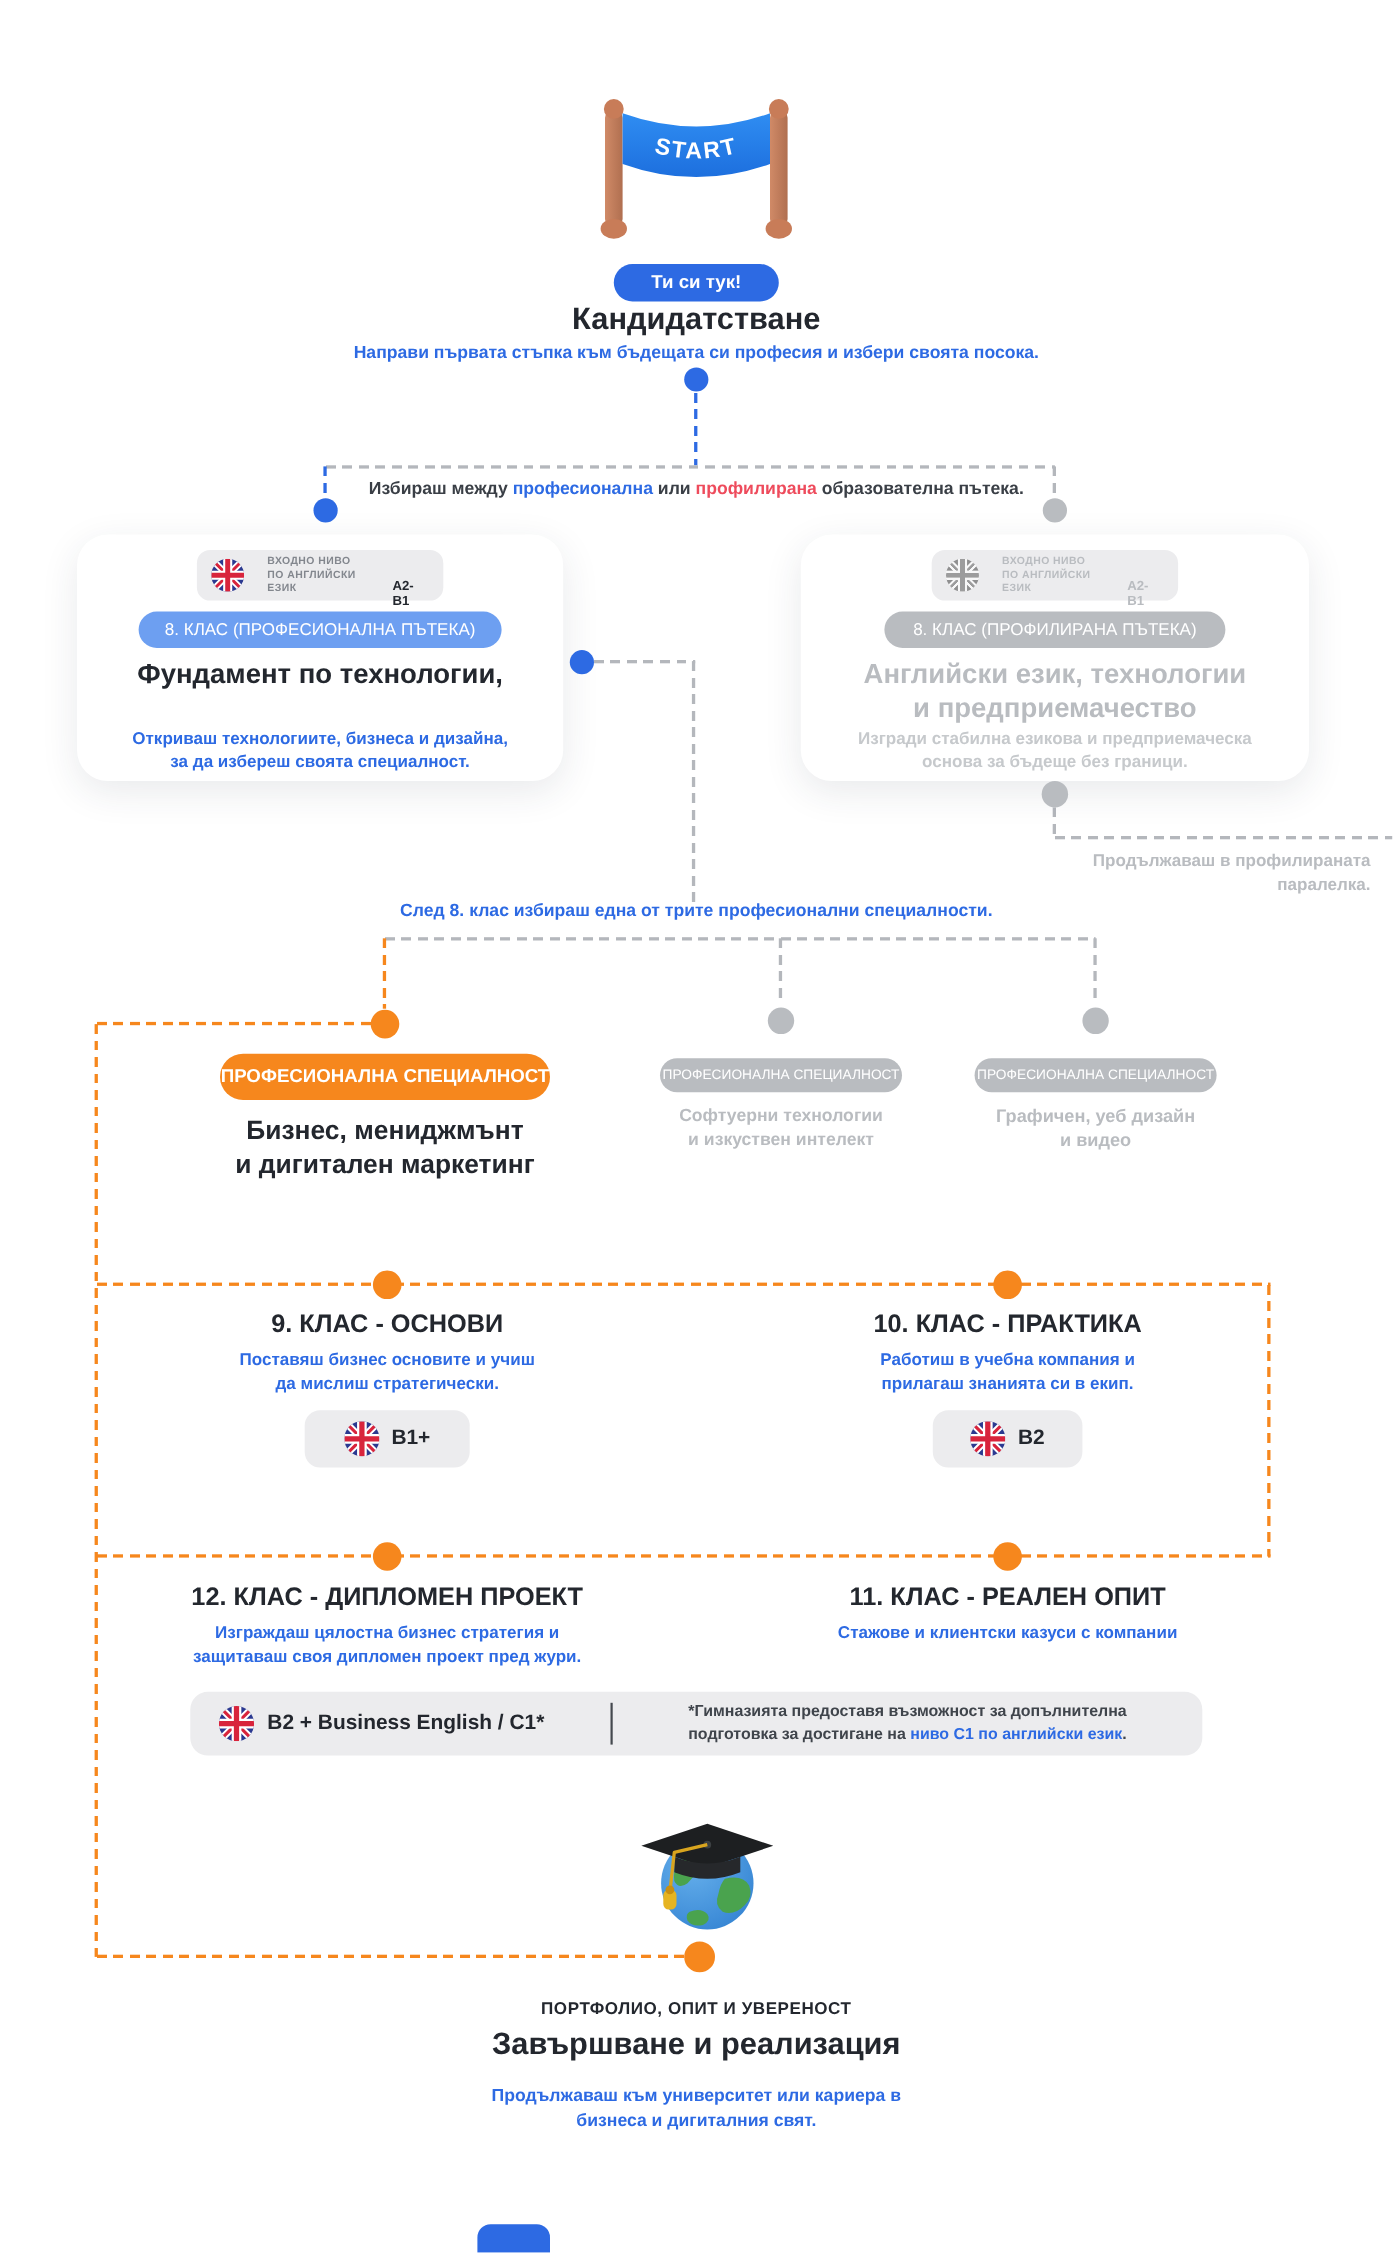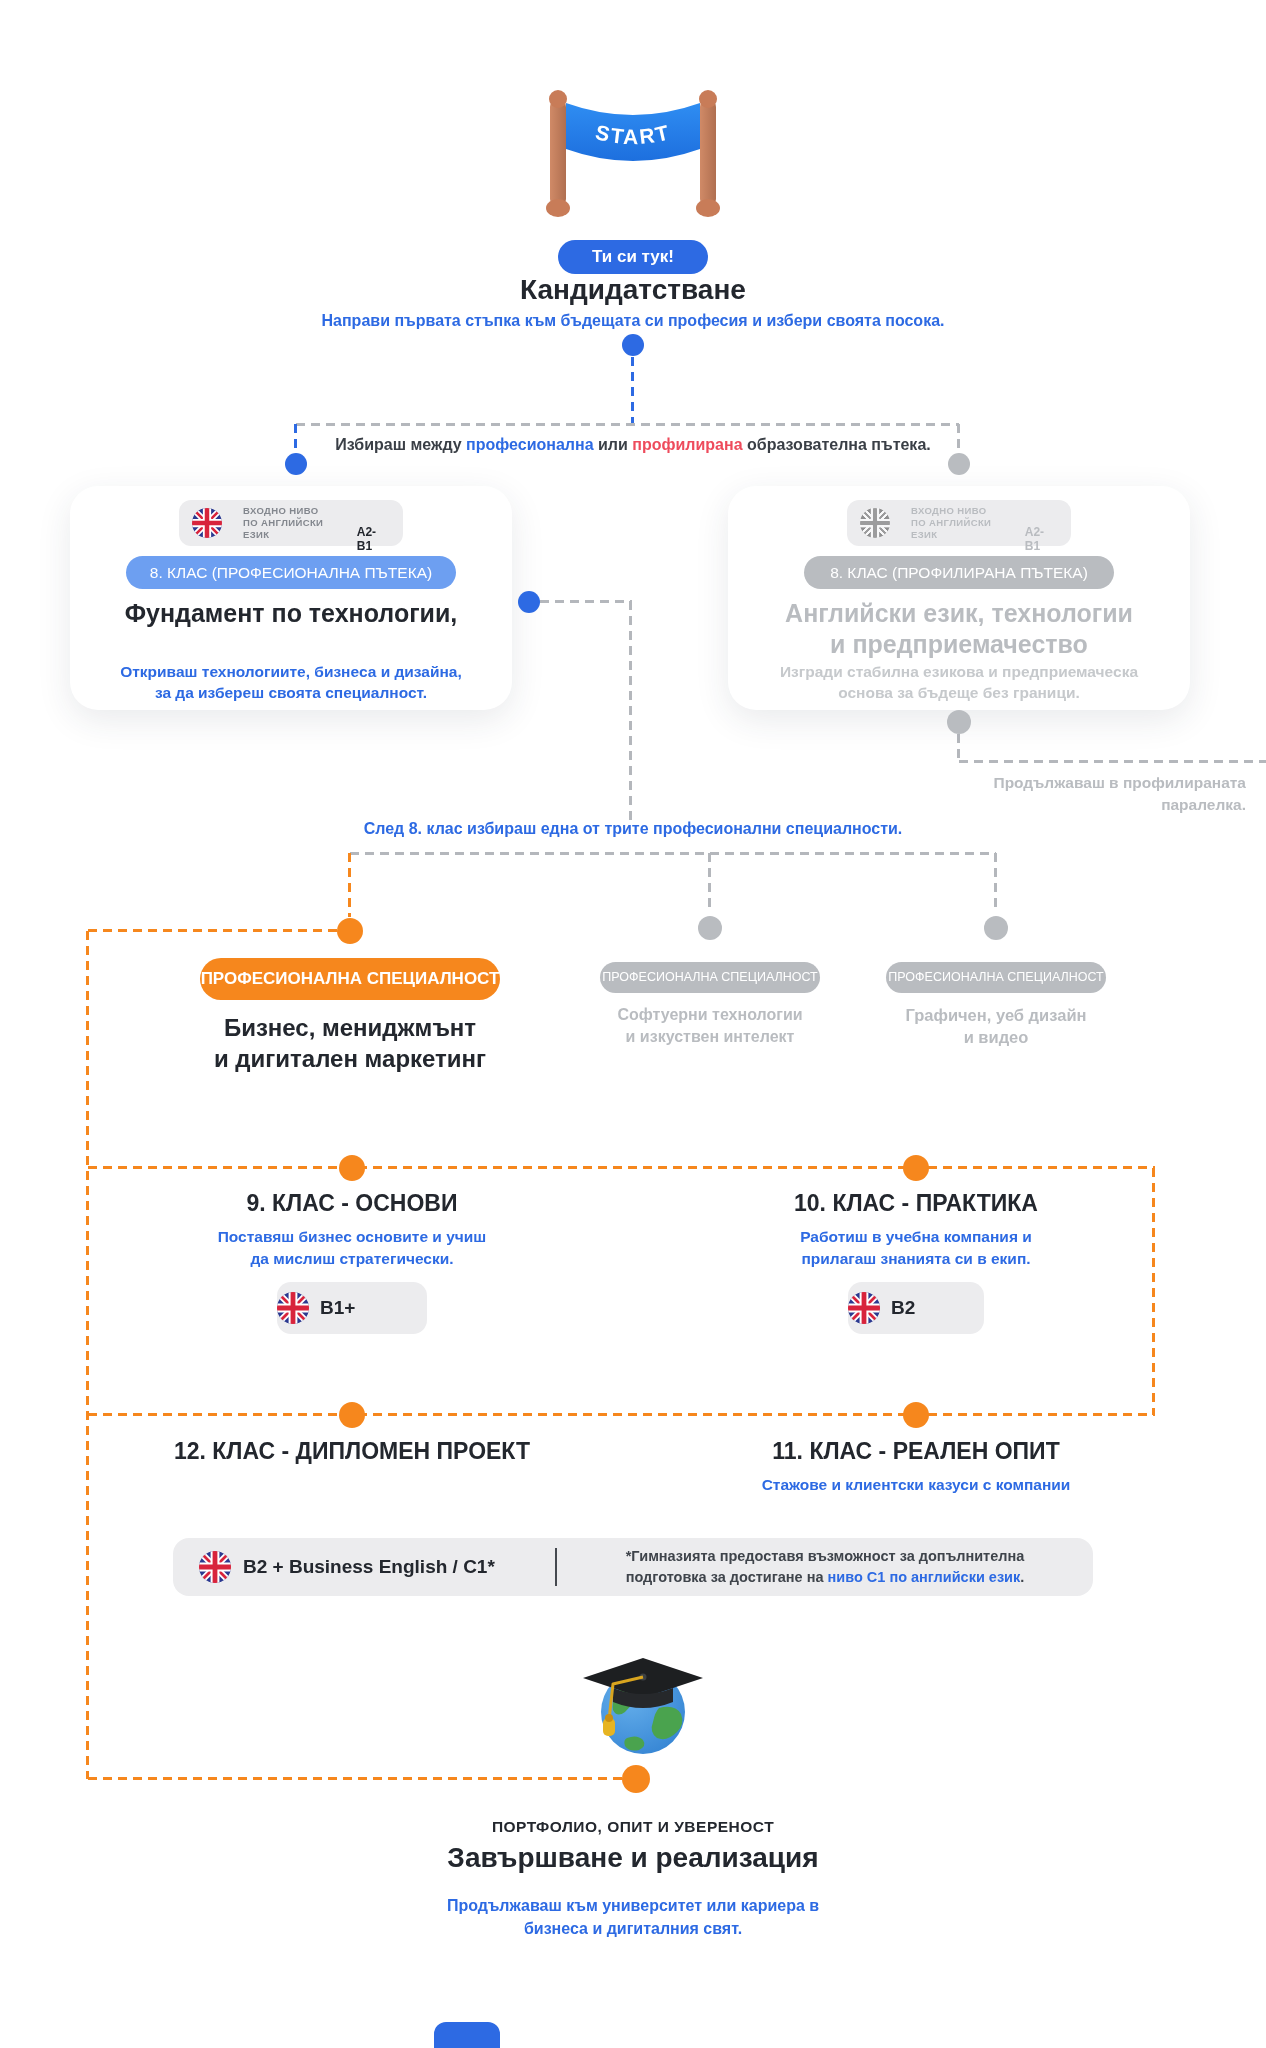--- a/index.html
+++ b/index.html
@@ -28,21 +28,21 @@
   .entry-badge .lines span{font-size:9.5px;font-weight:bold;color:#83878e;letter-spacing:.4px;margin-left:12px;}
   .entry-badge .lvl{margin-left:auto;font-size:12px;font-weight:700;color:#23272e;margin-top:32px;}
   .pill{position:absolute;border-radius:999px;color:#fff;font-weight:normal;text-align:center;}
   .flag{display:inline-block;flex:none;}
   .flag svg{display:block;}
   .gray-ui .flag{filter:grayscale(1) brightness(1.35) opacity(.6);}
   .gray-ui .entry-badge .lines span,.gray-ui .entry-badge .lvl{color:#b9bcc0;}
   .title-dark{color:#23272e;font-weight:800;}
   .txt-blue{color:#2d6ae3;font-weight:600;}
   .txt-gray{color:#b9bcc0;font-weight:600;}
-  .lvl-badge{position:absolute;display:flex;align-items:center;gap:11px;background:#ececee;border-radius:14px;}
+  .lvl-badge{position:absolute;display:flex;align-items:center;justify-content:center;gap:11px;background:#ececee;border-radius:14px;}
   .lvl-badge .lvl{font-size:19px;font-weight:800;color:#23272e;white-space:nowrap;}
   .note-badge{position:absolute;display:flex;align-items:center;background:#ececee;border-radius:16px;box-sizing:border-box;}
   .cutoff{position:absolute;background:#2d6ae3;border-radius:12px 12px 0 0;}
 </style>
 </head>
 <body>
 
 <svg width="0" height="0" style="position:absolute">
   <defs>
     <clipPath id="flagClip">
@@ -207,20 +207,24 @@
   <div class="lvl-badge" style="left:848px;top:1282px;width:136px;height:52px">
     <span class="flag">
         <svg width="32" height="32" viewBox="0 0 40 40">
           <use href="#ukflag"></use>
         </svg>
       </span>
     <span class="lvl">B2</span>
   </div>
 
   <div class="abs ctr title-dark" style="left:122px;top:1438px;width:460px;font-size:23px">12. КЛАС - ДИПЛОМЕН ПРОЕКТ</div>
+  <div class="abs ctr txt-blue" style="left:102px;top:1474px;width:500px;font-size:15.5px;line-height:1.4">
+    <div>Изграждаш цялостна бизнес стратегия и</div>
+    <div>защитаваш своя дипломен проект пред жури.</div>
+  </div>
 
   <div class="abs ctr title-dark" style="left:716px;top:1438px;width:400px;font-size:23px">11. КЛАС - РЕАЛЕН ОПИТ</div>
   <div class="abs ctr txt-blue" style="left:666px;top:1474px;width:500px;font-size:15.5px;line-height:1.4">
     <div>Стажове и клиентски казуси с компании</div>
   </div>
 
   <div class="note-badge" style="left:173px;top:1538px;width:920px;height:58px">
     <div style="display:flex;align-items:center;gap:12px;width:382px;padding-left:26px;box-sizing:border-box">
       <span class="flag">
           <svg width="32" height="32" viewBox="0 0 40 40">

